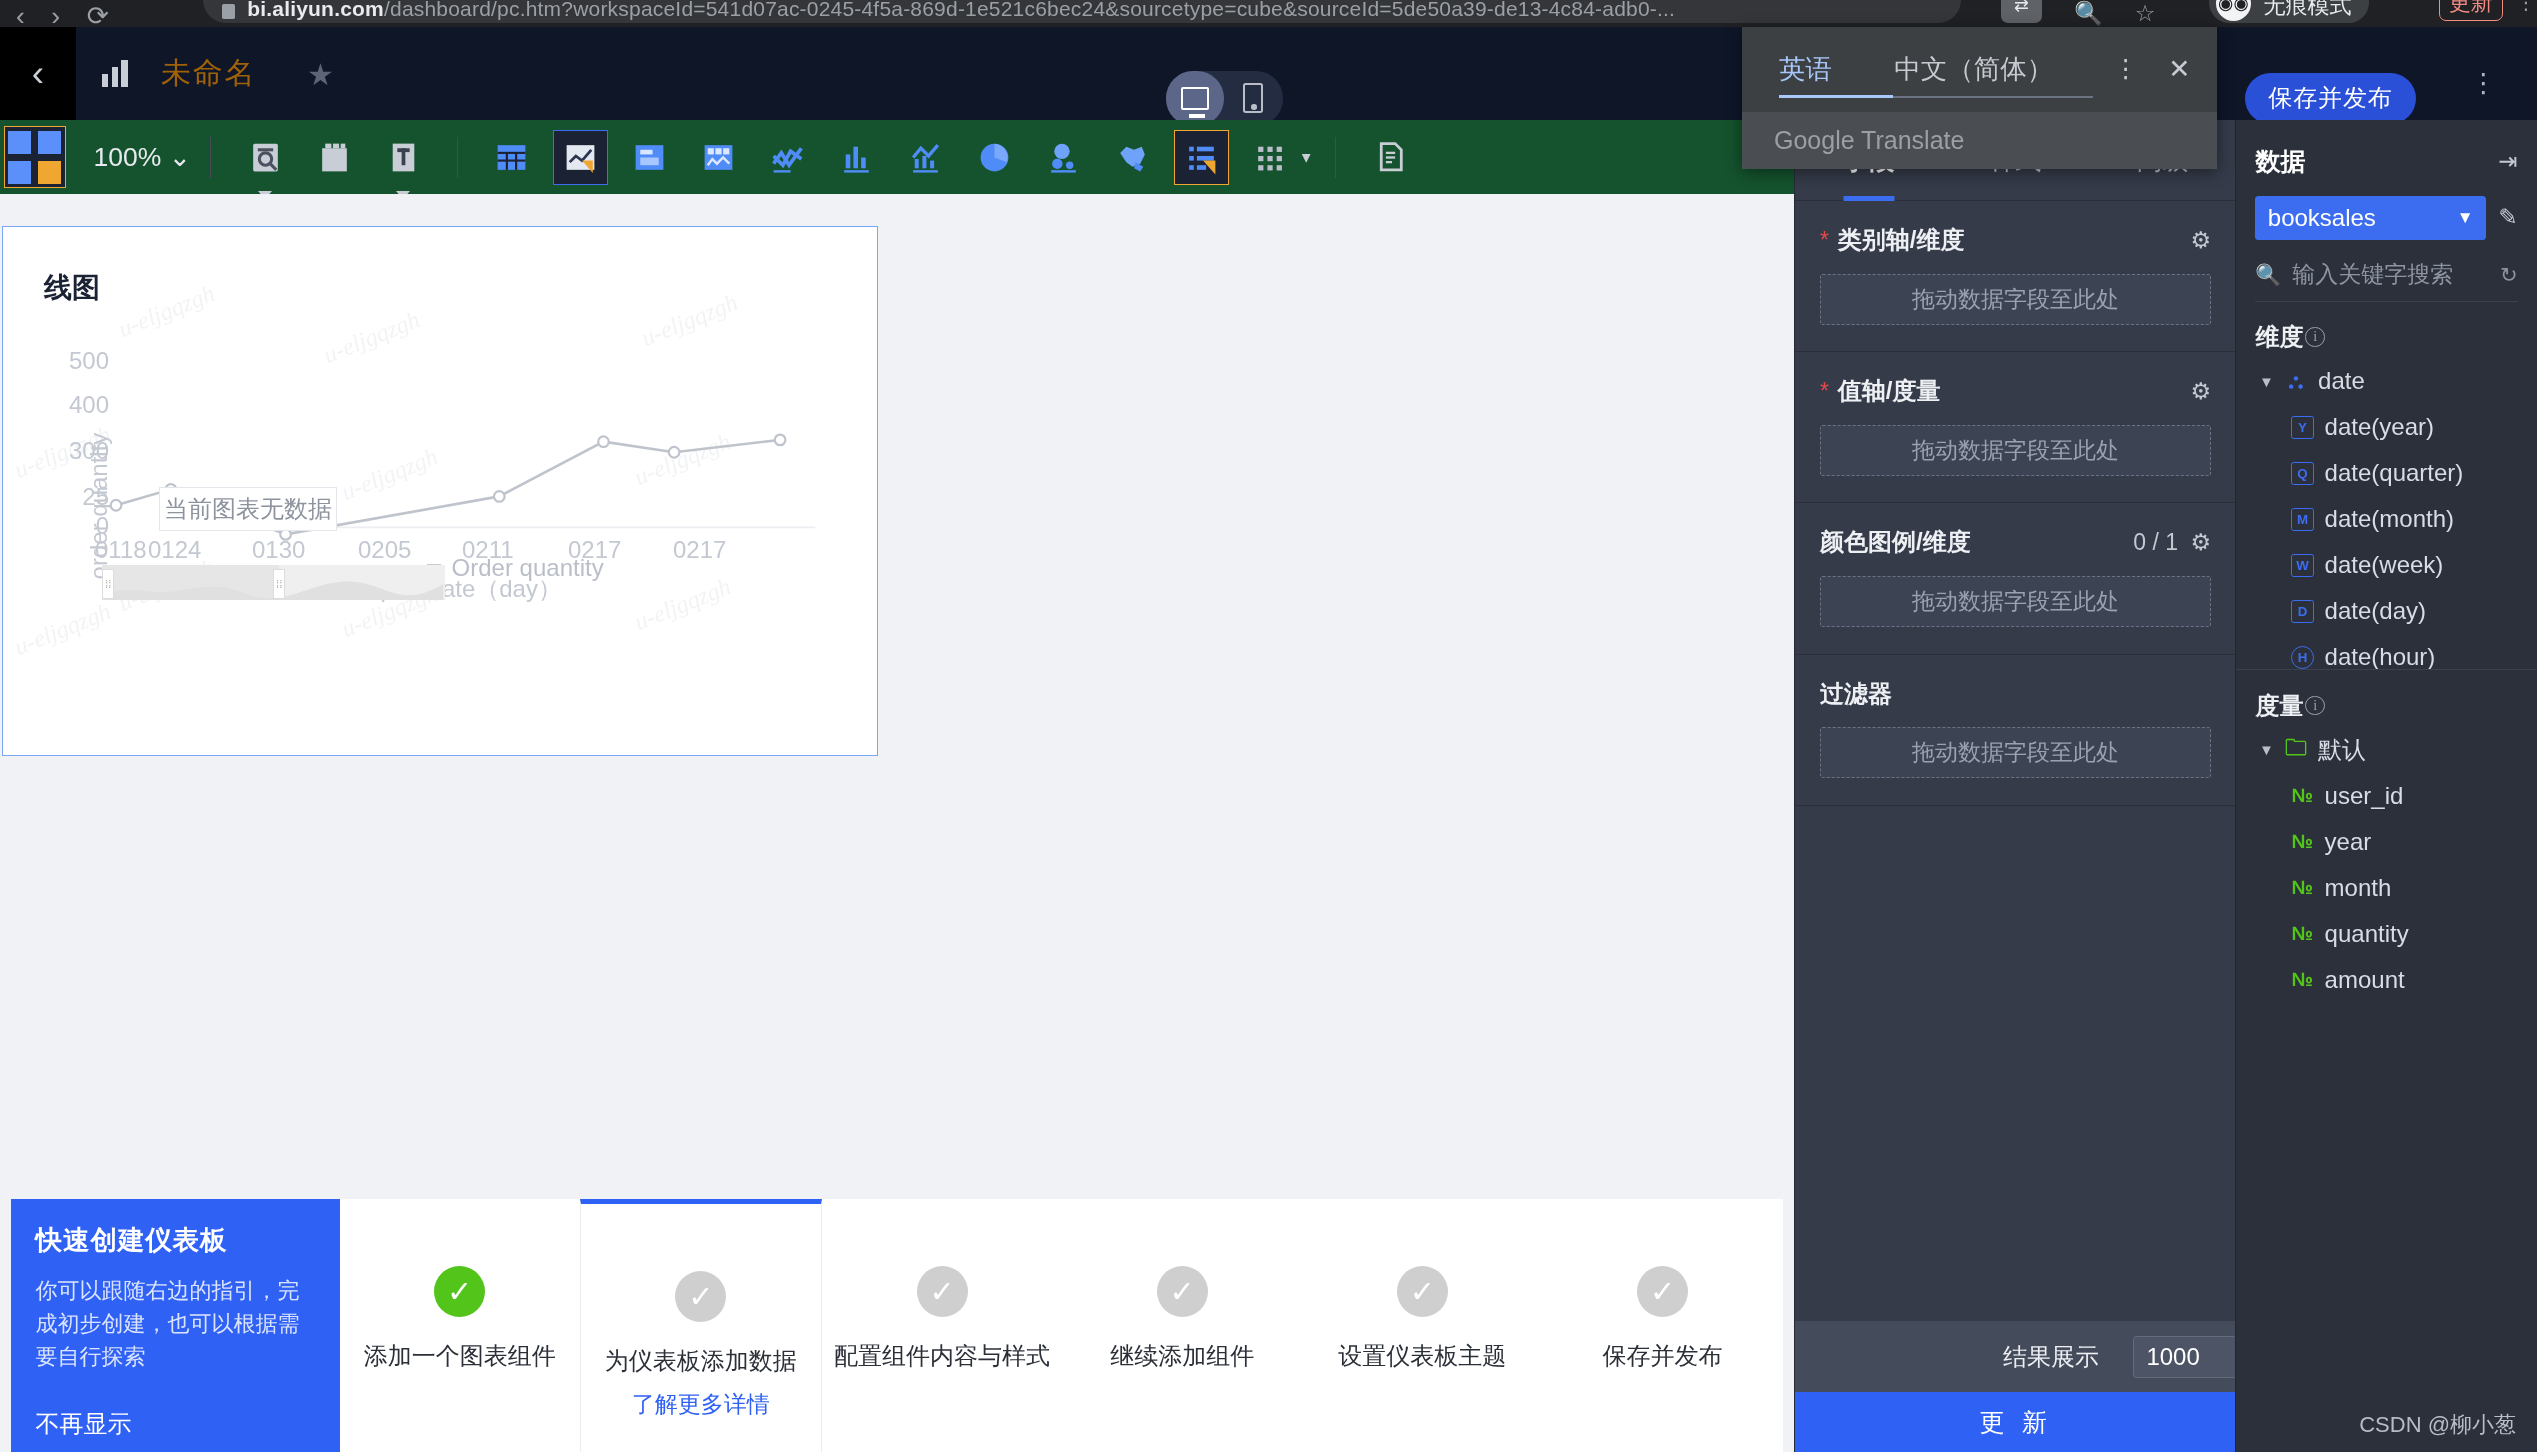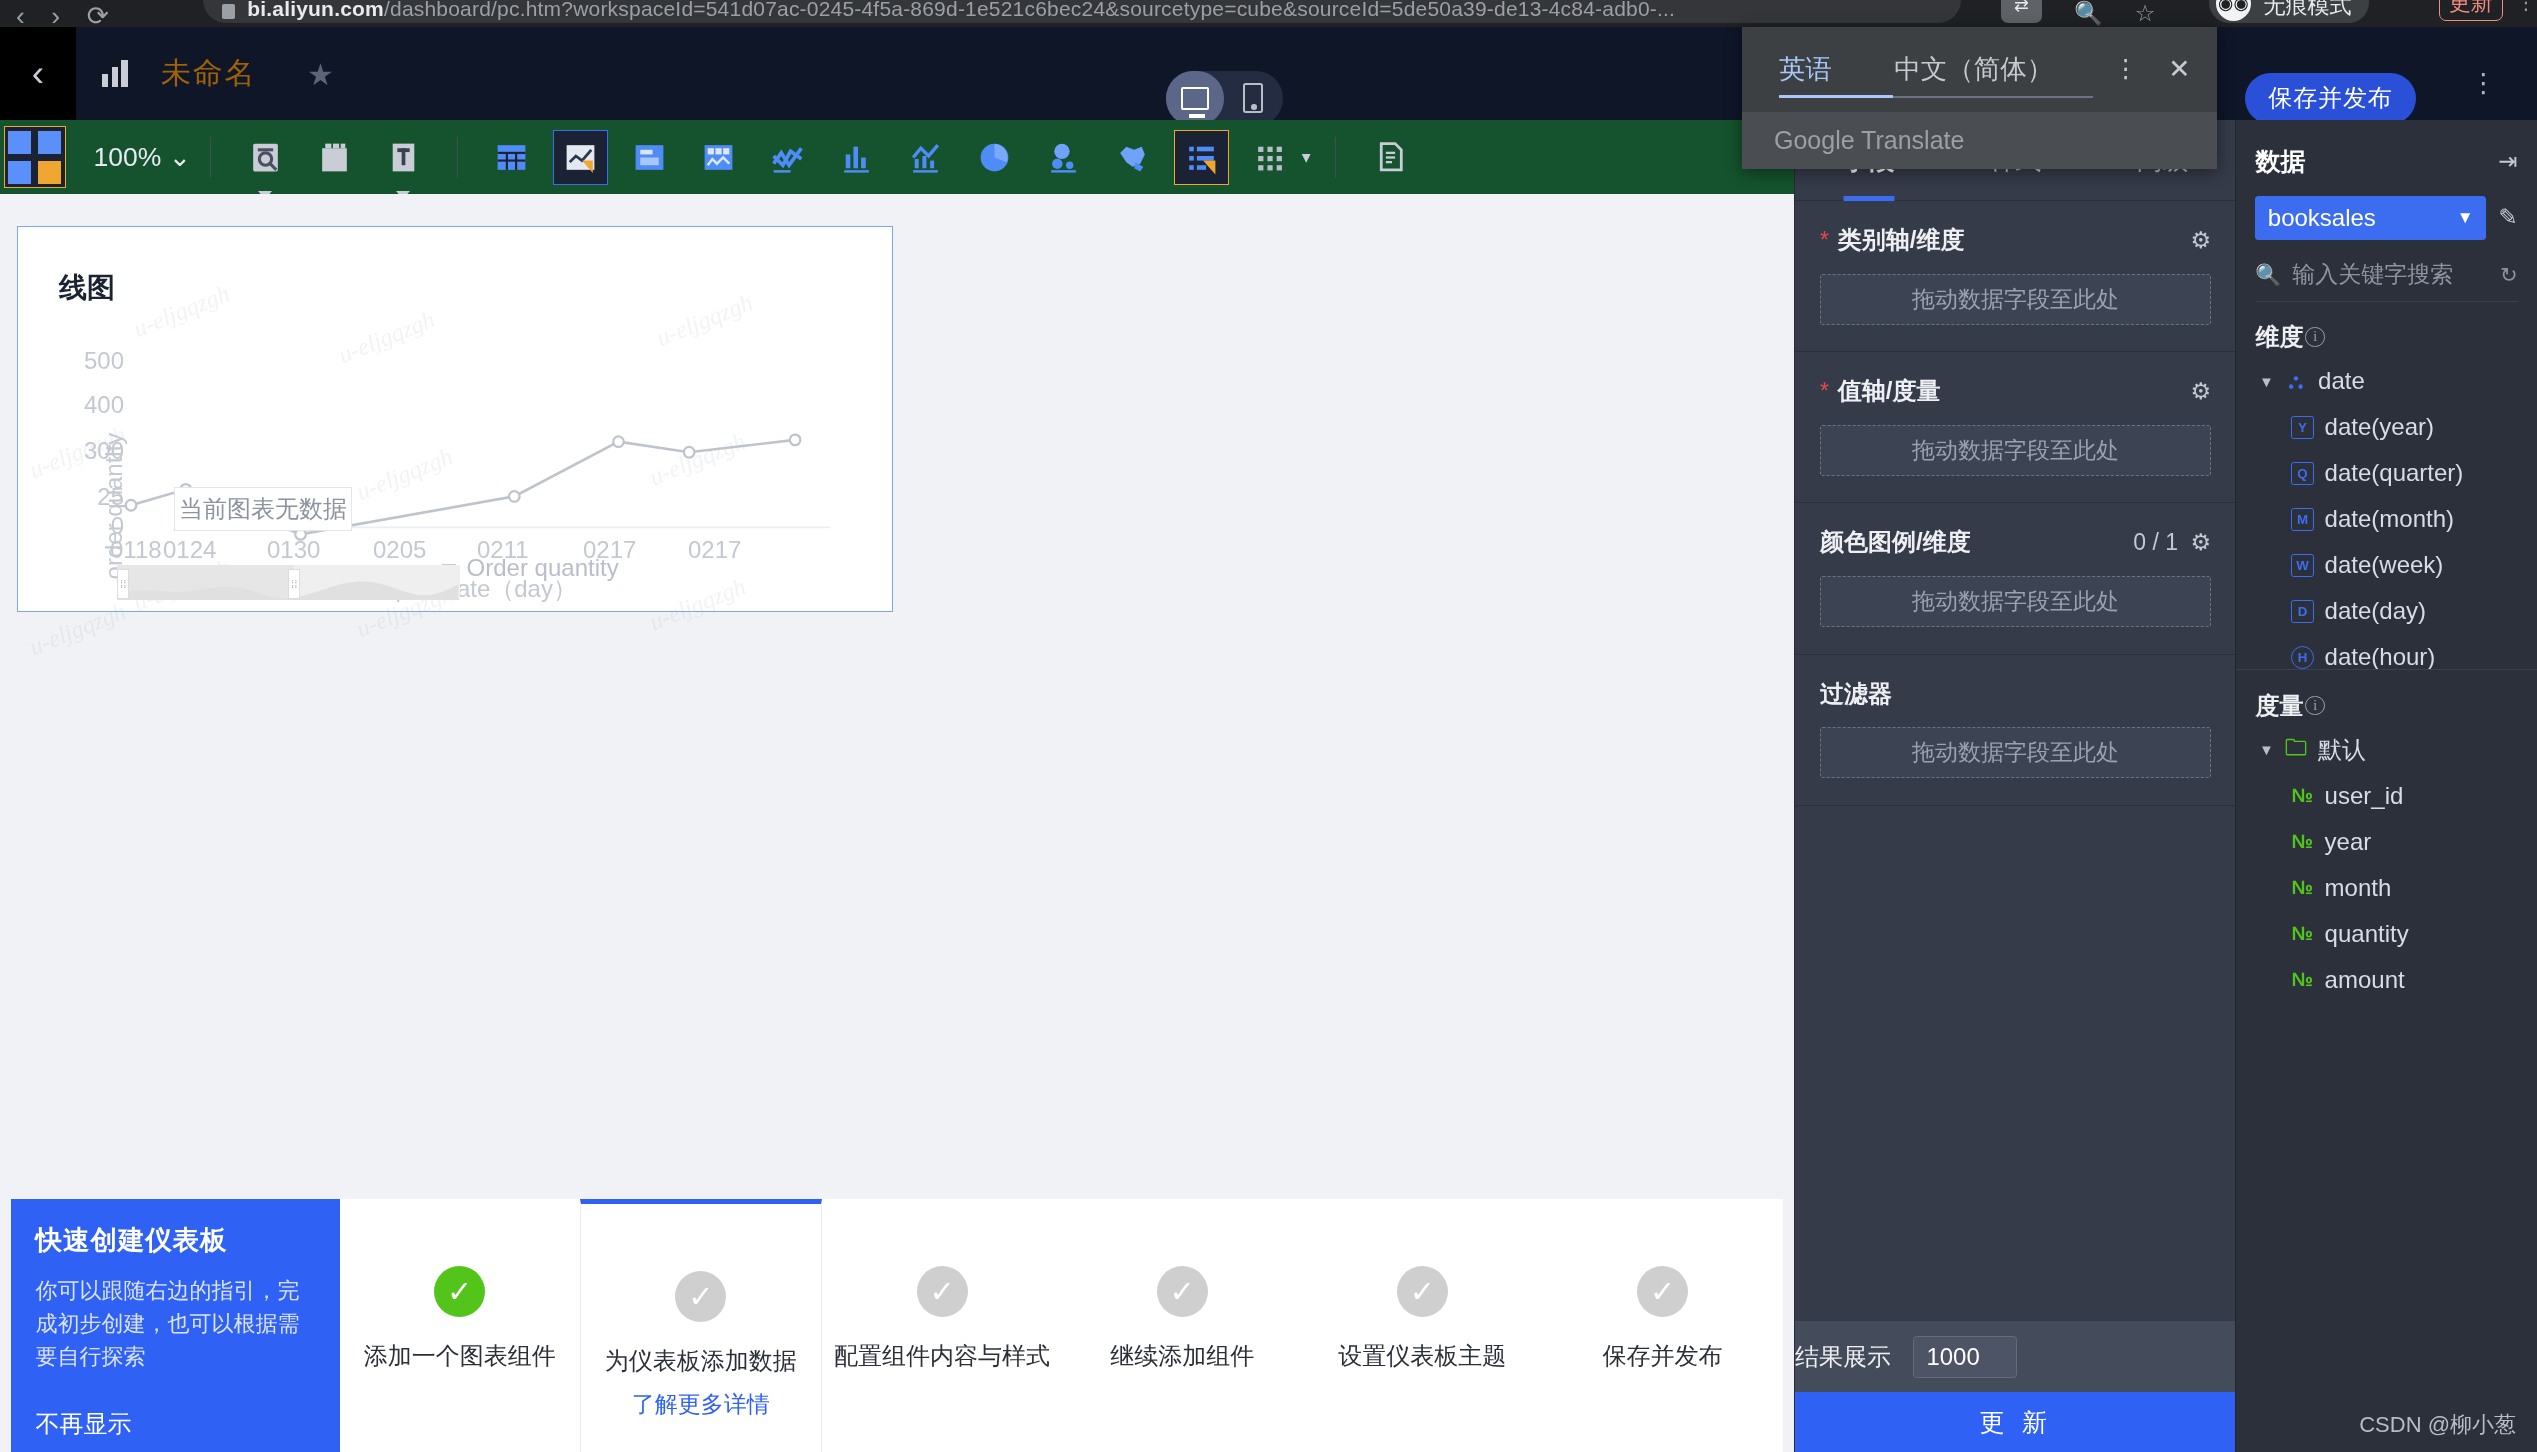--- a/index.html
+++ b/index.html
@@ -131,21 +131,21 @@
   .tb-caret { position: absolute; bottom: -14px; left: 50%; transform: translateX(-50%);
     border-left: 7px solid transparent; border-right: 7px solid transparent; border-top: 8px solid #c9cdd6; }
   .gl { width: 37px; height: 37px; position: relative; }
 
   
   .canvas {
     position: absolute; left: 0; top: 194px; width: 1794px; height: 1258px;
     background: #f0f2f5; overflow: hidden;
   }
   .chart-card {
-    position: absolute; left: 17px; top: 32px; width: 876px; height: 386px;
+    position: absolute; left: 2px; top: 32px; width: 876px; height: 530px;
     background: #ffffff; border: 1.8px solid #7aa7f5;
   }
   .chart-title { position: absolute; left: 41px; top: 42px; color:#1a2233; font-size: 28px; font-weight: 700; }
   .wm {
     position: absolute; color: rgba(150,160,180,.13); font-size: 24px;
     transform: rotate(-22deg); pointer-events: none; white-space: nowrap;
     font-family: "Liberation Serif", serif; font-style: italic;
   }
   .legend { position: absolute; left: 424px; top: 327px; display: flex; align-items: center; gap: 10.6px; }
   .legend-mark { width: 14px; height: 8.8px; background: #c7ccd4; }
@@ -221,21 +221,21 @@
   .dropzone {
     height: 51px; border: 0.9px dashed #6b7285; background: #3c4352; border-radius: 2.7px;
     display: flex; align-items: center; justify-content: center;
     color: #9aa1b0; font-size: 23px;
   }
   .autorefresh { display: flex; align-items: center; gap: 16px; padding: 26.5px 25px; }
   .cb { width: 19.4px; height: 19.4px; border: 0.9px solid #8a90a0; border-radius: 1.8px; }
   .autorefresh span { color: #d6dae2; font-size: 24px; }
   .cfg-footer {
     position: absolute; left: 0; bottom: 60px; width: 442px; height: 71px;
-    background: #444b5a; display: flex; align-items: center; justify-content: flex-start; gap: 22px;
+    background: #444b5a; display: flex; align-items: center; justify-content: flex-end; gap: 34px;
   }
   .cfg-footer .lbl { color: #eef0f4; font-size: 24px; }
   .limit-input {
     width: 104px; height: 42px; background: #4d5465; border: 0.9px solid #646b7d;
     border-radius: 3.5px; color: #fff; font-size: 24px;
     display: flex; align-items: center; padding-left: 12.4px;
   }
   .update-bar {
     position: absolute; left: 0; bottom: 0; width: 442px; height: 60px;
     background: #2f61f5; color: #fff; font-size: 25px; letter-spacing: 5.3px;

